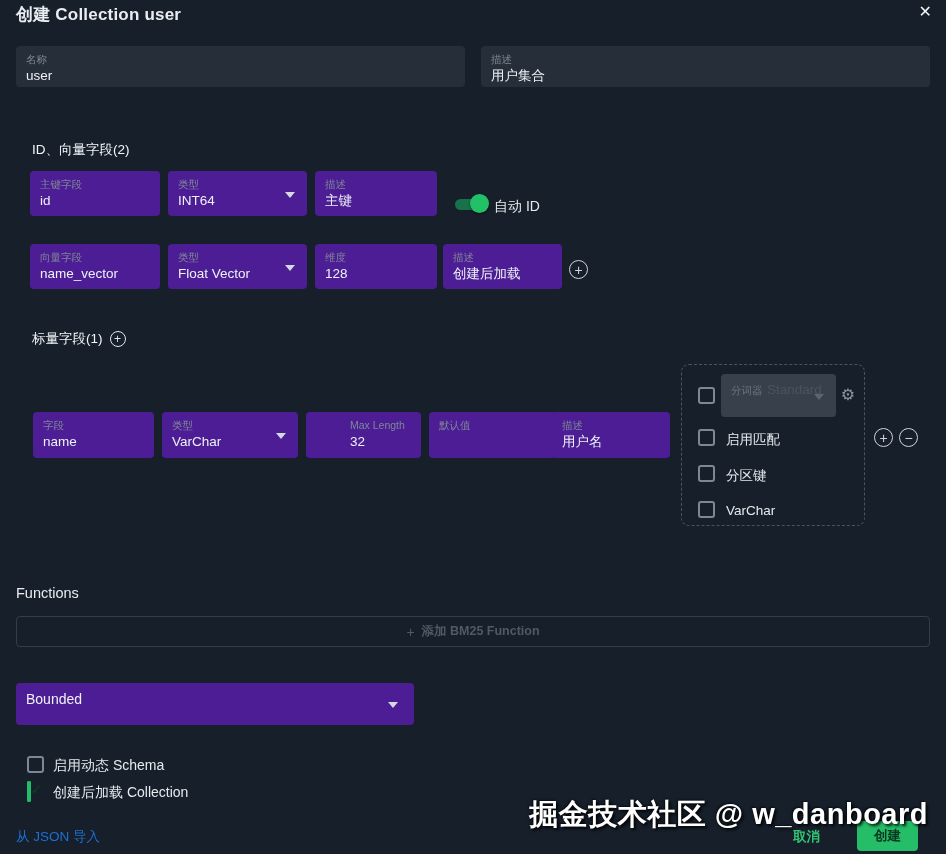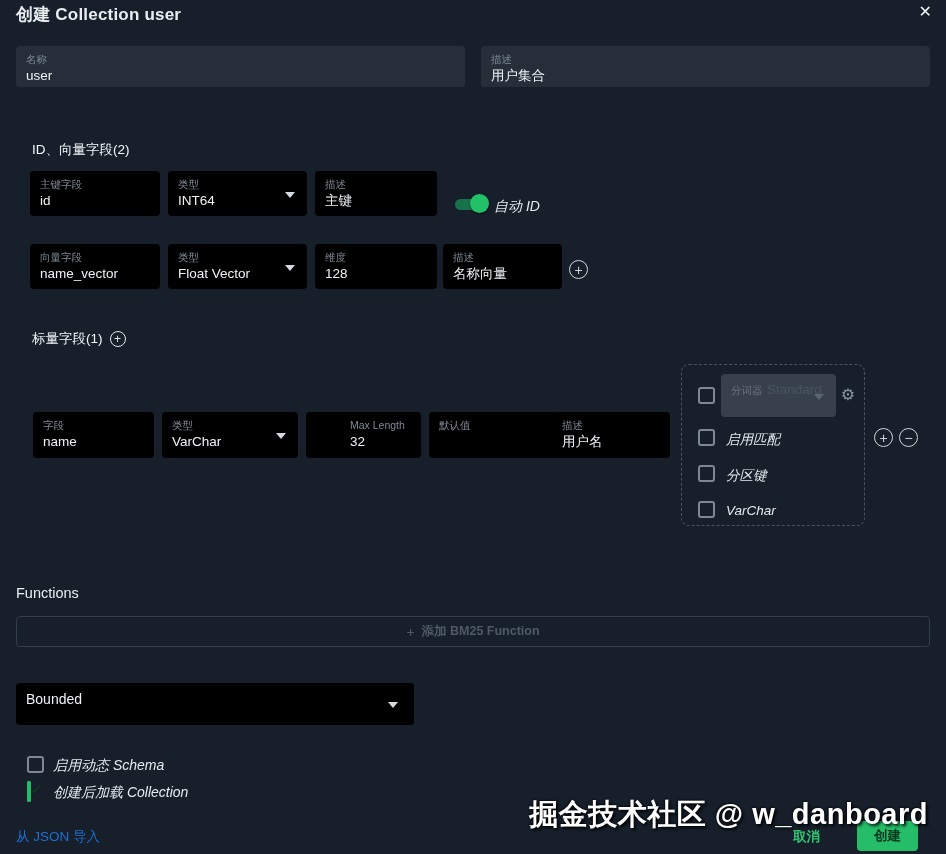--- a/index.html
+++ b/index.html
@@ -12,21 +12,21 @@
     overflow:hidden;
   }
   .abs { position:absolute; }
 
   
   .modal-title { left:16px; top:3px; font-size:17px; font-weight:700; letter-spacing:.2px; }
   .close-btn { right:14px; top:4px; font-size:16px; color:#f2f5f8; cursor:pointer; line-height:1; }
 
   
   .field {
-    background:#000000;
+    background:#4c1d95;
     border-radius:4px;
     padding:6px 10px 5px 10px;
     overflow:hidden;
   }
   .field .lbl { display:block; font-size:10.5px; color:#7e8894; line-height:1.35; white-space:nowrap; }
   .field .val { display:block; font-size:13.5px; color:#eef2f6; line-height:1.55; white-space:nowrap; }
   .field.lighter { background:#262f39; }
 
   .caret {
     position:absolute; right:12px; top:50%; margin-top:-2px;
@@ -55,21 +55,21 @@
   
   .cb {
     width:17px; height:17px; border:2px solid #7e8894; border-radius:3px;
     cursor:pointer; background:transparent;
   }
   .cb.checked { background:#21bd68; border-color:#21bd68; position:relative; }
   .cb.checked::after {
     content:"✓"; position:absolute; left:2px; top:-1px;
     font-size:13px; font-weight:700; color:#0e3b24;
   }
-  .cb-label { font-size:13.5px; color:#e6eaee; white-space:nowrap;font-style:italic; }
+  .cb-label { font-size:13.5px; color:#e6eaee; white-space:nowrap; }
 
   .section-title { font-size:13.5px; font-weight:500; color:#f2f5f8; white-space:nowrap; }
 
   
   .opts-panel {
     left:681px; top:364px; width:184px; height:162px;
     border:1px dashed #49545f; border-radius:8px;
   }
   .opts-panel .analyzer-select {
     position:absolute; left:39px; top:9px; width:115px; height:43px;
@@ -162,21 +162,21 @@
   <span class="lbl">类型</span>
   <span class="val">Float Vector</span>
   <span class="caret"></span>
 </div>
 <div class="abs field" style="left:315px; top:244px; width:122px; height:45px;">
   <span class="lbl">维度</span>
   <span class="val">128</span>
 </div>
 <div class="abs field" style="left:443px; top:244px; width:119px; height:45px;">
   <span class="lbl">描述</span>
-  <span class="val">名称向量</span>
+  <span class="val">创建后加载</span>
 </div>
 <div class="abs circle-ic" style="left:569px; top:260px;">+</div>
 
 
 <div class="abs" style="left:32px; top:330px; display:flex; align-items:center; gap:7px;">
   <span class="section-title">标量字段(1)</span>
   <span class="circle-ic small" style="border-color:#e2e7ec; color:#e2e7ec;">+</span>
 </div>
 
 

